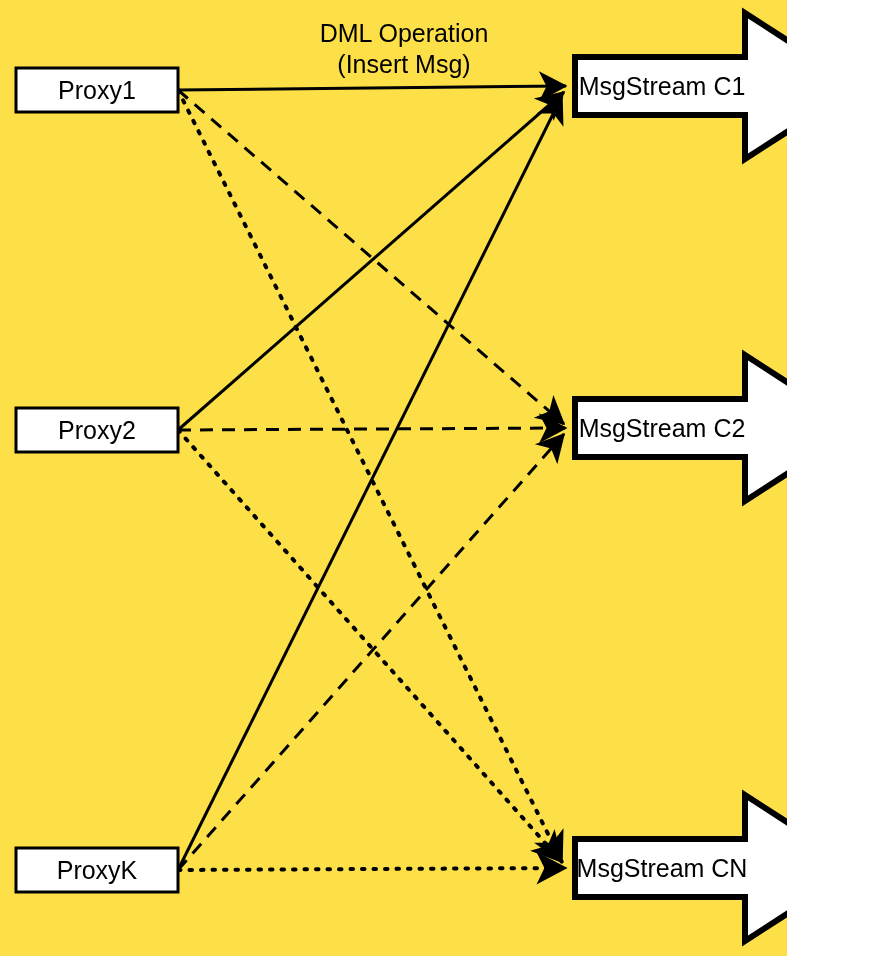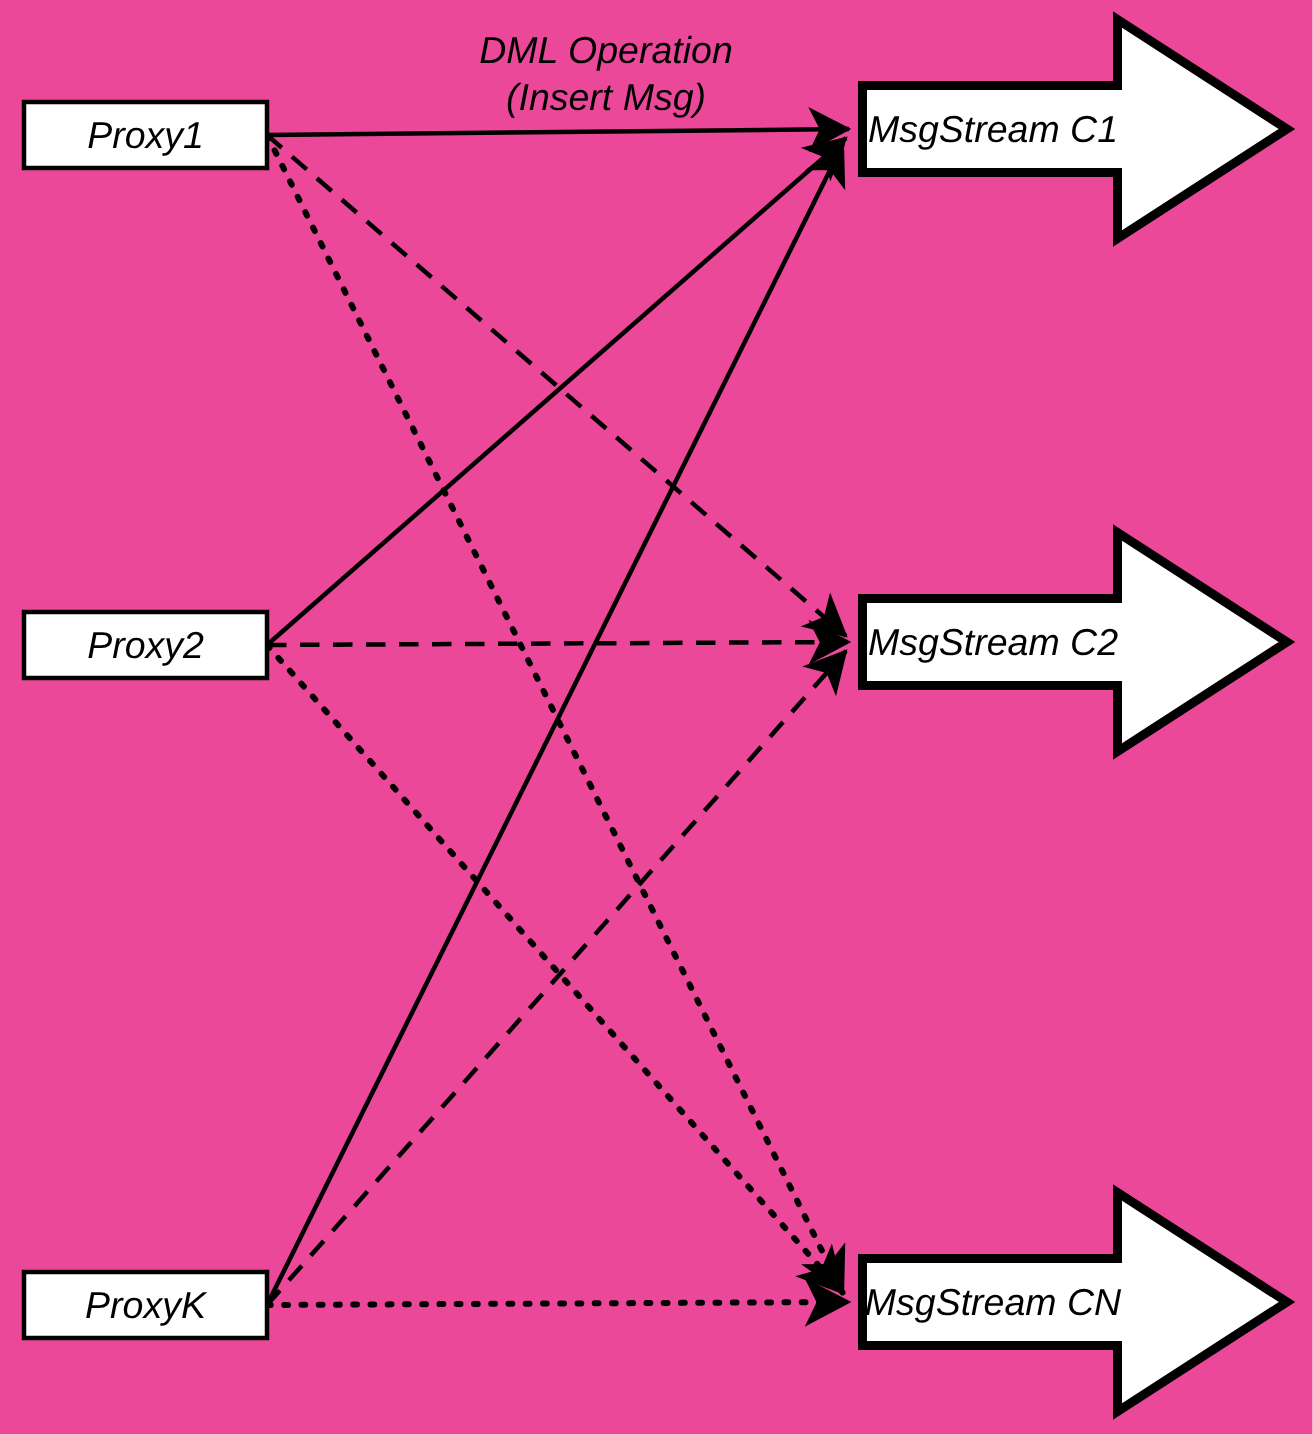--- a/index.html
+++ b/index.html
@@ -6,25 +6,24 @@
     margin: 0;
     padding: 0;
     background: #ffffff;
   }
   body {
     font-family: "Liberation Sans", sans-serif;
     -webkit-font-smoothing: antialiased;
   }
   #diagram-root {
     position: relative;
-    width: 875px;
+    width: 787px;
     height: 956px;
-    background: #ec4899;
+    background: #fde047;
     overflow: hidden;
-    font-style: italic;
   }
   #diagram-svg {
     position: absolute;
     top: 0;
     left: 0;
     width: 875px;
     height: 956px;
     display: block;
   }
   .node-label {

